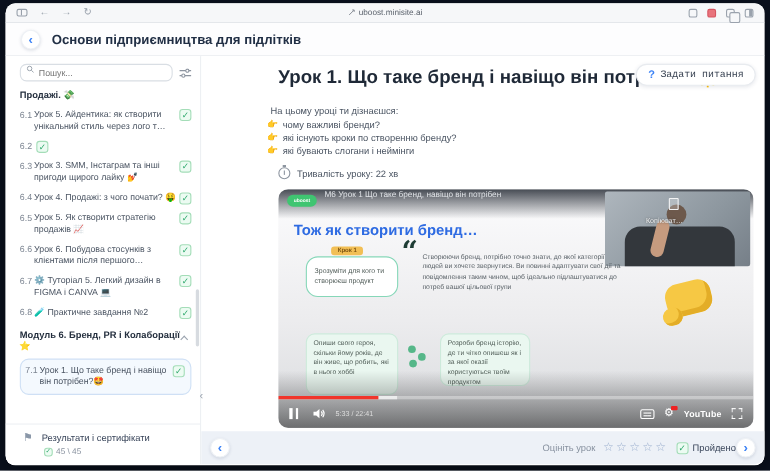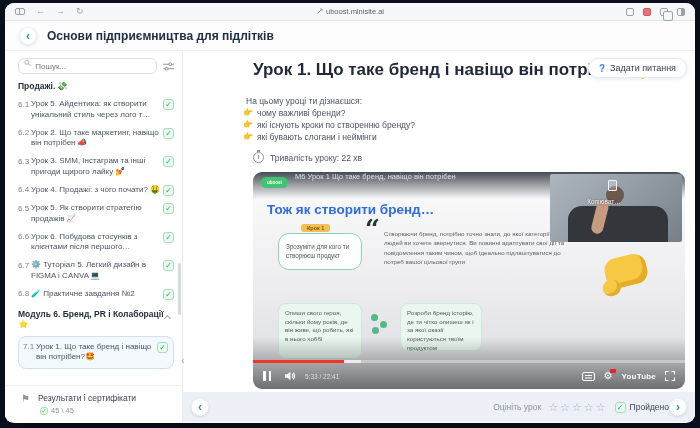--- a/index.html
+++ b/index.html
@@ -64,21 +64,21 @@
   .collapse-chev { position:absolute; left:172px; top:303px; width:12px; height:14px; color:#9aa3ae;
                    font-size:10px; line-height:14px; text-align:center; cursor:pointer; z-index:5; }
 
   
   .main { position:relative; flex:1; background:#fff; }
   .lesson-h1 { position:absolute; left:70px; top:8px; font-size:17px; font-weight:bold; color:#1f2937; }
   .ask-btn { position:absolute; right:8px; top:7px; height:20px; display:flex; align-items:center; gap:5px;
              background:#fff; border:1px solid #e8ebef; border-radius:13px; padding:0 10px;
              box-shadow:0 1px 4px rgba(30,50,90,.12); cursor:pointer; }
   .ask-q { color:#3b82f6; font-size:10px; font-weight:bold; }
-  .ask-label { font-size:9px; color:#374151; }
+  .ask-label { font-size:9px; color:#374151;font-family:Liberation Mono, monospace; }
   .intro-line { position:absolute; left:63px; top:45px; font-size:8.5px; color:#4b5563; }
   .bullet { position:absolute; left:60px; font-size:8.5px; color:#4b5563; display:flex; gap:4px; }
   .bullet .bi { font-size:8px; }
   .duration-row { position:absolute; left:70px; top:101px; display:flex; align-items:center; gap:6px;
                   font-size:8.5px; color:#4b5563; }
   .clock-ico { width:11px; height:11px; border:1.3px solid #8d95a0; border-radius:50%; position:relative; }
   .clock-ico:before { content:""; position:absolute; left:4px; top:2px; width:1.2px; height:3.5px; background:#8d95a0; }
   .clock-ico:after { content:""; position:absolute; left:3px; top:-3px; width:3px; height:1.5px; background:#8d95a0; }
 
   
@@ -202,21 +202,20 @@
 
         <div class="section-label">Продажі. 💸</div>
 
         <div class="lesson">
           <span class="num">6.1</span>
           <span class="ttl">Урок 5. Айдентика: як створити унікальний стиль через лого т…</span>
           <span class="checkbox">✓</span>
         </div>
         <div class="lesson">
           <span class="num">6.2</span>
-          <span class="ttl">Урок 2. Що таке маркетинг, навіщо він потрібен 📣</span>
           <span class="checkbox">✓</span>
         </div>
         <div class="lesson">
           <span class="num">6.3</span>
           <span class="ttl">Урок 3. SMM, Інстаграм та інші пригоди щирого лайку 💅</span>
           <span class="checkbox">✓</span>
         </div>
         <div class="lesson">
           <span class="num">6.4</span>
           <span class="ttl">Урок 4. Продажі: з чого почати? 🤑</span>

